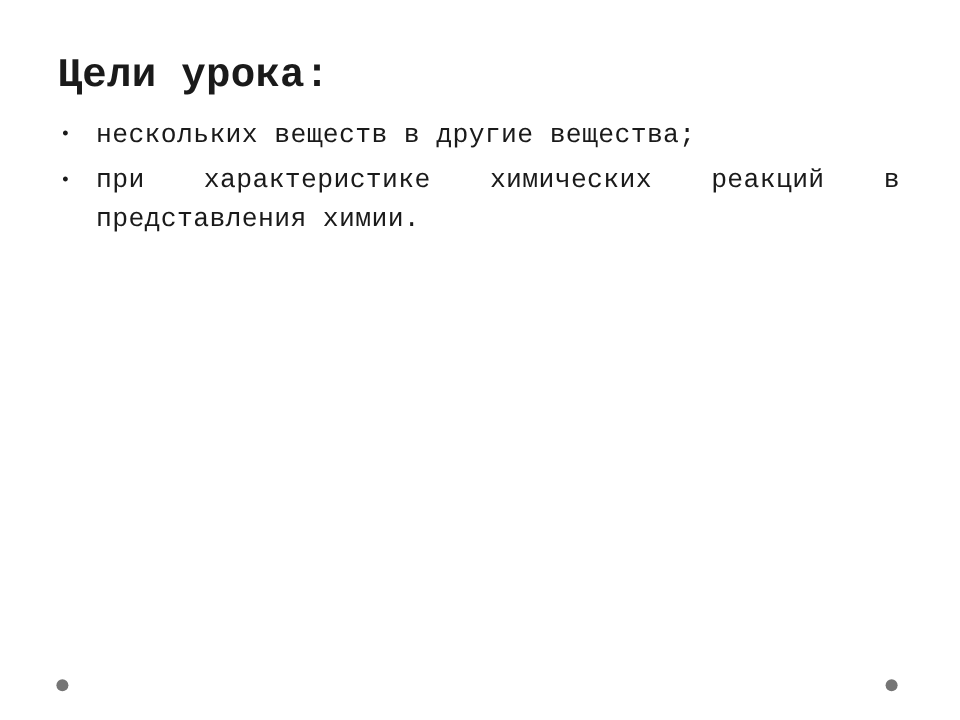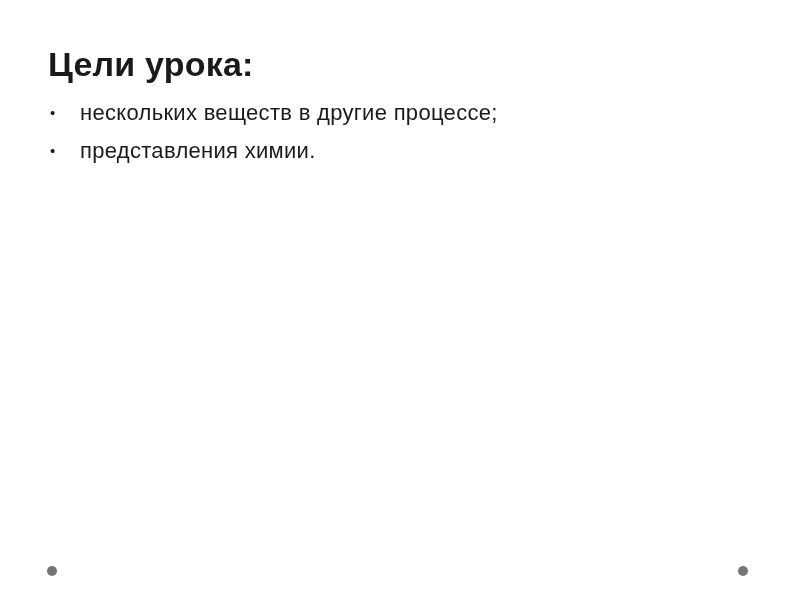--- a/index.html
+++ b/index.html
@@ -11,20 +11,21 @@
   html, body { background: #ffffff; }
   body { font-family: "Liberation Sans", sans-serif; }
 
   .slide {
     position: relative;
     width: 800px;
     height: 600px;
     background: var(--bg);
     overflow: hidden;
     color: var(--text);
+    font-family: Liberation Mono, monospace;
   }
 
   .slide-content {
     padding: 44px 50px 0 48px;
   }
 
   .slide-title {
     font-size: 34px;
     font-weight: bold;
     line-height: 40px;
@@ -88,27 +89,28 @@
 <div class="slide">
   <div class="slide-content">
 
     <div class="slide-title">Цели урока:</div>
 
     <div class="bullet-list">
 
       <div class="bullet-item">
         <span class="bullet-marker">•</span>
         <div class="bullet-text">
-          <div class="line last">нескольких веществ в другие процессе;</div>
+          <div class="line last">нескольких веществ в другие вещества;</div>
         </div>
       </div>
 
       <div class="bullet-item">
         <span class="bullet-marker">•</span>
         <div class="bullet-text">
+          <div class="line">при характеристике химических реакций в</div>
           <div class="line last">представления химии.</div>
         </div>
       </div>
 
     </div>
   </div>
 
   <div class="corner-dot left"></div>
   <div class="corner-dot right"></div>
 </div>

